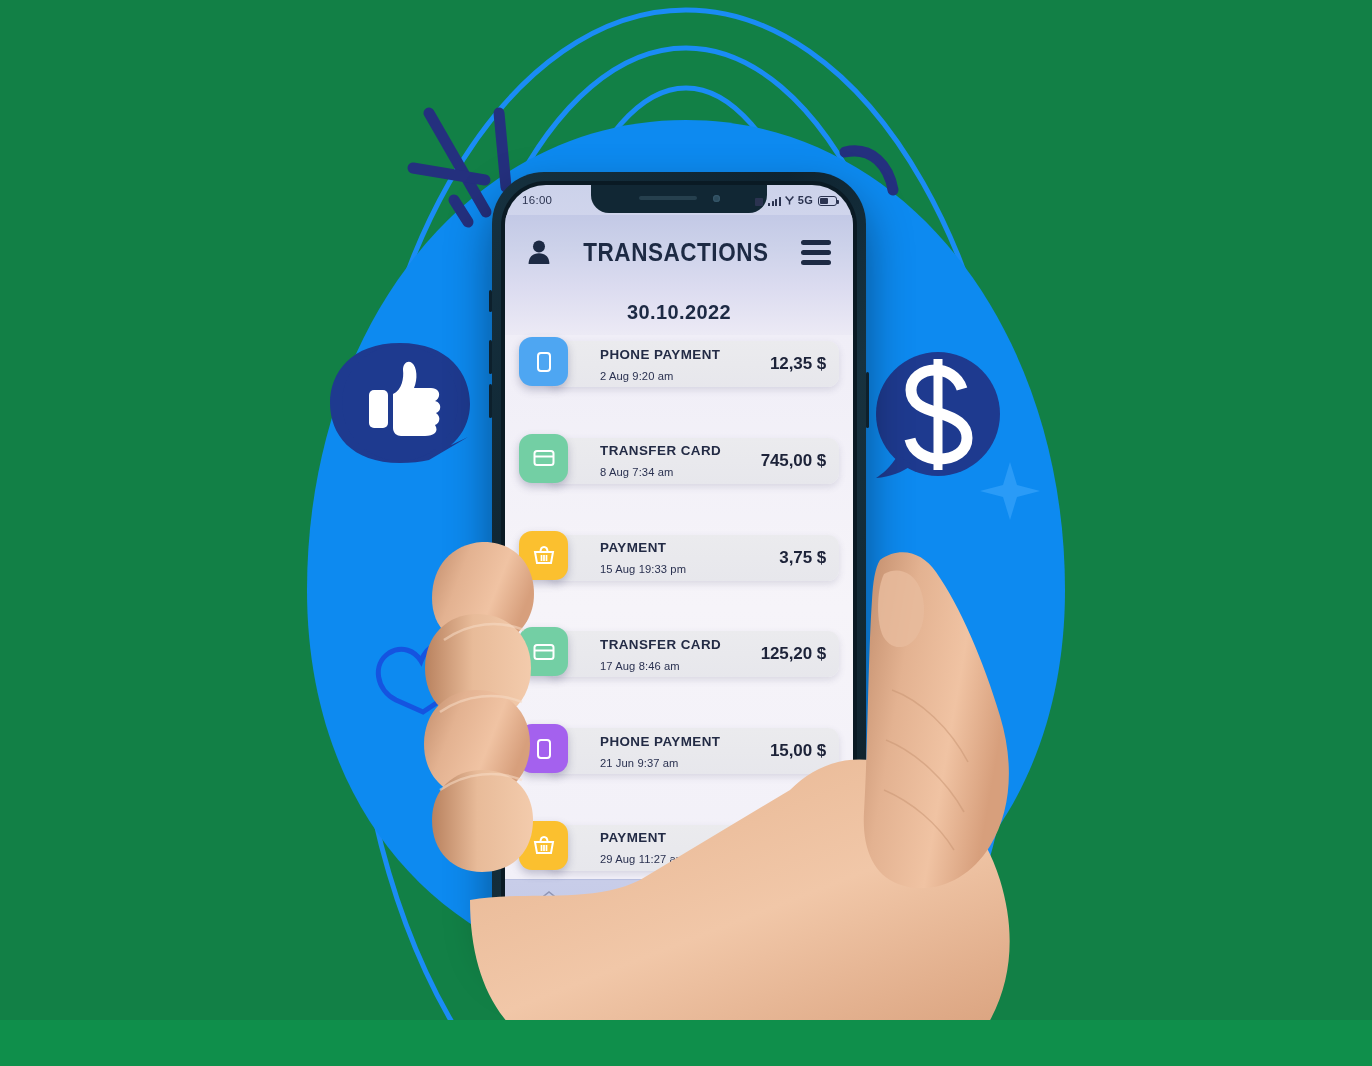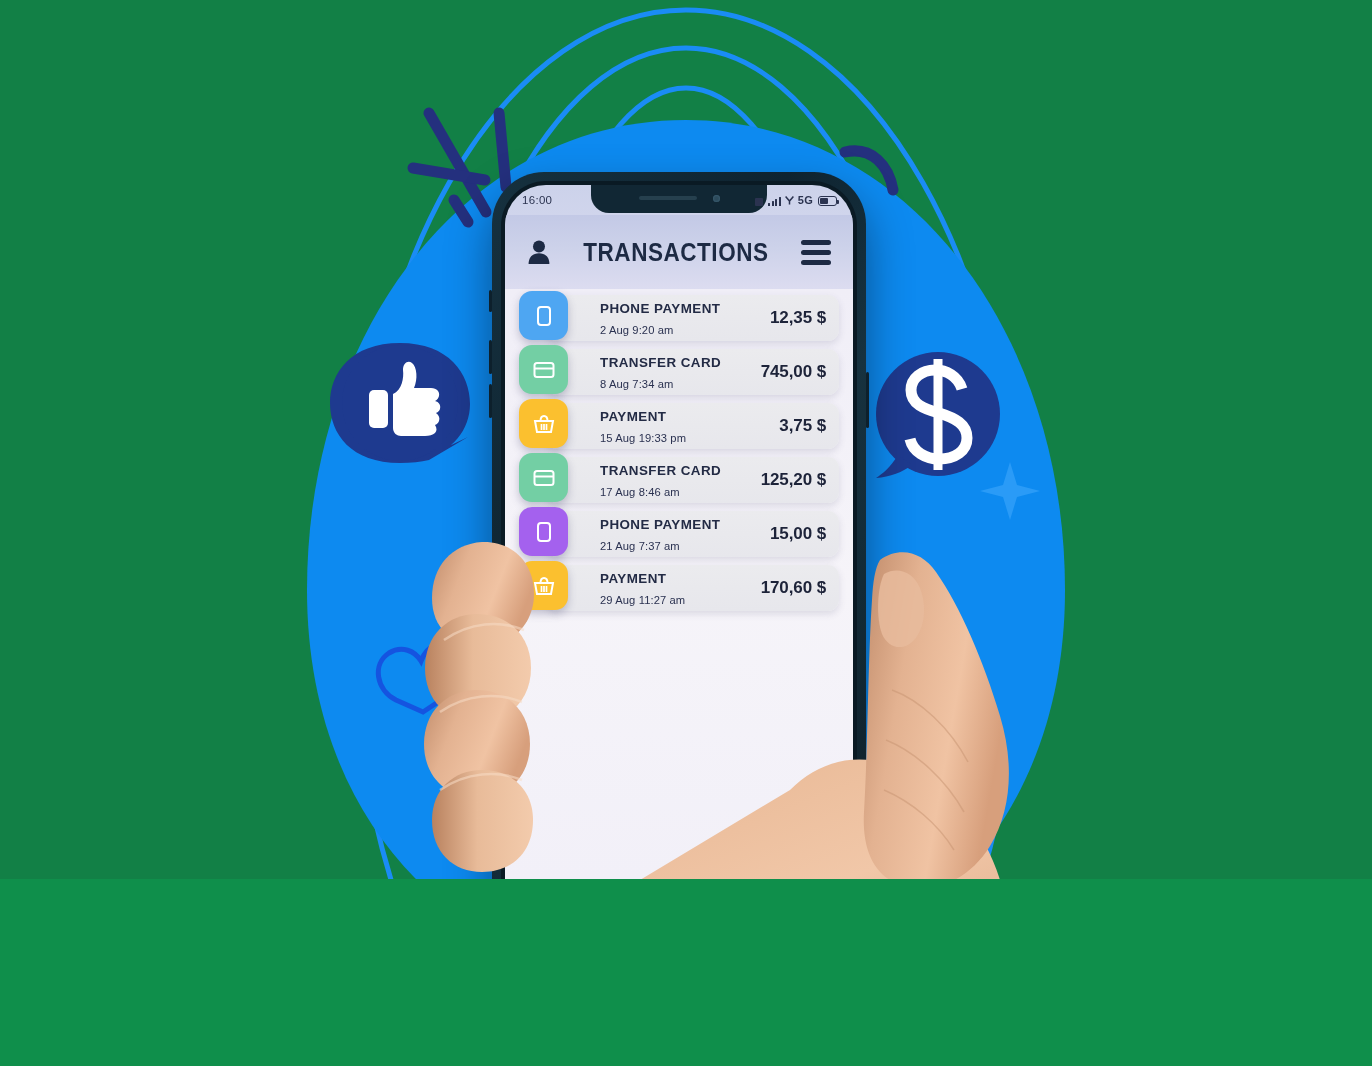--- a/index.html
+++ b/index.html
@@ -3,21 +3,21 @@
 <meta charset="utf-8">
 <style>
   * { margin:0; padding:0; box-sizing:border-box; }
   html,body { width:1372px; height:1066px; }
   body {
     font-family:"Liberation Sans", sans-serif;
     background:#0f8f4b;
     overflow:hidden;
     position:relative;
   }
-  #stage { position:absolute; inset:0; width:1372px; height:879px; overflow:hidden; background:#128046; }
+  #stage { position:absolute; inset:0; width:1372px; height:1020px; overflow:hidden; background:#128046; }
 
   
   .bg-svg { position:absolute; inset:0; width:1372px; height:1066px; }
 
   
   .phone {
     position:absolute; left:492px; top:172px;
     width:374px; height:782px;
     border-radius:52px;
     background:linear-gradient(120deg,#16313f 0%,#0e2330 36%,#17323f 58%,#0c1d27 100%);
@@ -85,21 +85,21 @@
   .burger { display:flex; flex-direction:column; gap:5px; }
   .burger span { display:block; width:30px; height:5px; border-radius:3px; background:#1d2a44; }
 
   
   .datebar { flex:0 0 46px; display:flex; align-items:center; justify-content:center;
     background:linear-gradient(180deg,#dcdcf0 0%,#eceaf5 100%); }
   .datebar span { font-size:20px; font-weight:bold; color:#1d2a44; letter-spacing:.4px; }
 
   
   .txlist { flex:1 1 auto; padding:2px 14px 4px 14px; display:flex; flex-direction:column;
-    background:linear-gradient(180deg,#f0eef7 0%,#f6f4f9 50%,#f2f0f8 100%); }
+    justify-content:space-between; background:linear-gradient(180deg,#f0eef7 0%,#f6f4f9 50%,#f2f0f8 100%); }
   .txrow { position:relative; height:54px; display:flex; align-items:center; }
   .txcard {
     position:absolute; left:27px; right:0; top:4px; bottom:4px;
     background:linear-gradient(180deg,#ebebee 0%,#e7e7ec 100%);
     border-radius:11px;
     box-shadow:0 3px 7px rgba(80,80,120,.16);
     display:flex; align-items:center;
     padding-left:54px; padding-right:13px;
   }
   .txicon {
@@ -227,20 +227,23 @@
             </svg>
           </span>
           <span class="apptitle">TRANSACTIONS</span>
           <span class="icon-btn burger">
             <span></span>
               <span></span>
               <span></span>
           </span>
         </div>
 
+        <div class="datebar">
+          <span>30.10.2022</span>
+        </div>
 
         <div class="txlist">
             <div class="txrow">
               <div class="txcard">
                 <div class="txtexts">
                   <div class="txname">PHONE PAYMENT</div>
                   <div class="txdate">2 Aug 9:20 am</div>
                 </div>
                 <div class="txamt">12,35 $</div>
               </div>
@@ -295,21 +298,21 @@
                 <svg width="26" height="26" viewBox="0 0 26 26" fill="none" stroke="#ffffff" stroke-width="2">
                   <rect x="3.5" y="6" width="19" height="14" rx="2.5"></rect>
                   <line x1="3.5" y1="11.5" x2="22.5" y2="11.5"></line>
                 </svg>
               </div>
             </div>
             <div class="txrow">
               <div class="txcard">
                 <div class="txtexts">
                   <div class="txname">PHONE PAYMENT</div>
-                  <div class="txdate">21 Aug 7:37 am</div>
+                  <div class="txdate">21 Jun 9:37 am</div>
                 </div>
                 <div class="txamt">15,00 $</div>
               </div>
               <div class="txicon" style="background: rgb(164, 97, 238);">
                 <svg width="26" height="26" viewBox="0 0 26 26" fill="none" stroke="#ffffff" stroke-width="2">
                   <rect x="7" y="4" width="12" height="18" rx="3"></rect>
                 </svg>
               </div>
             </div>
             <div class="txrow">

